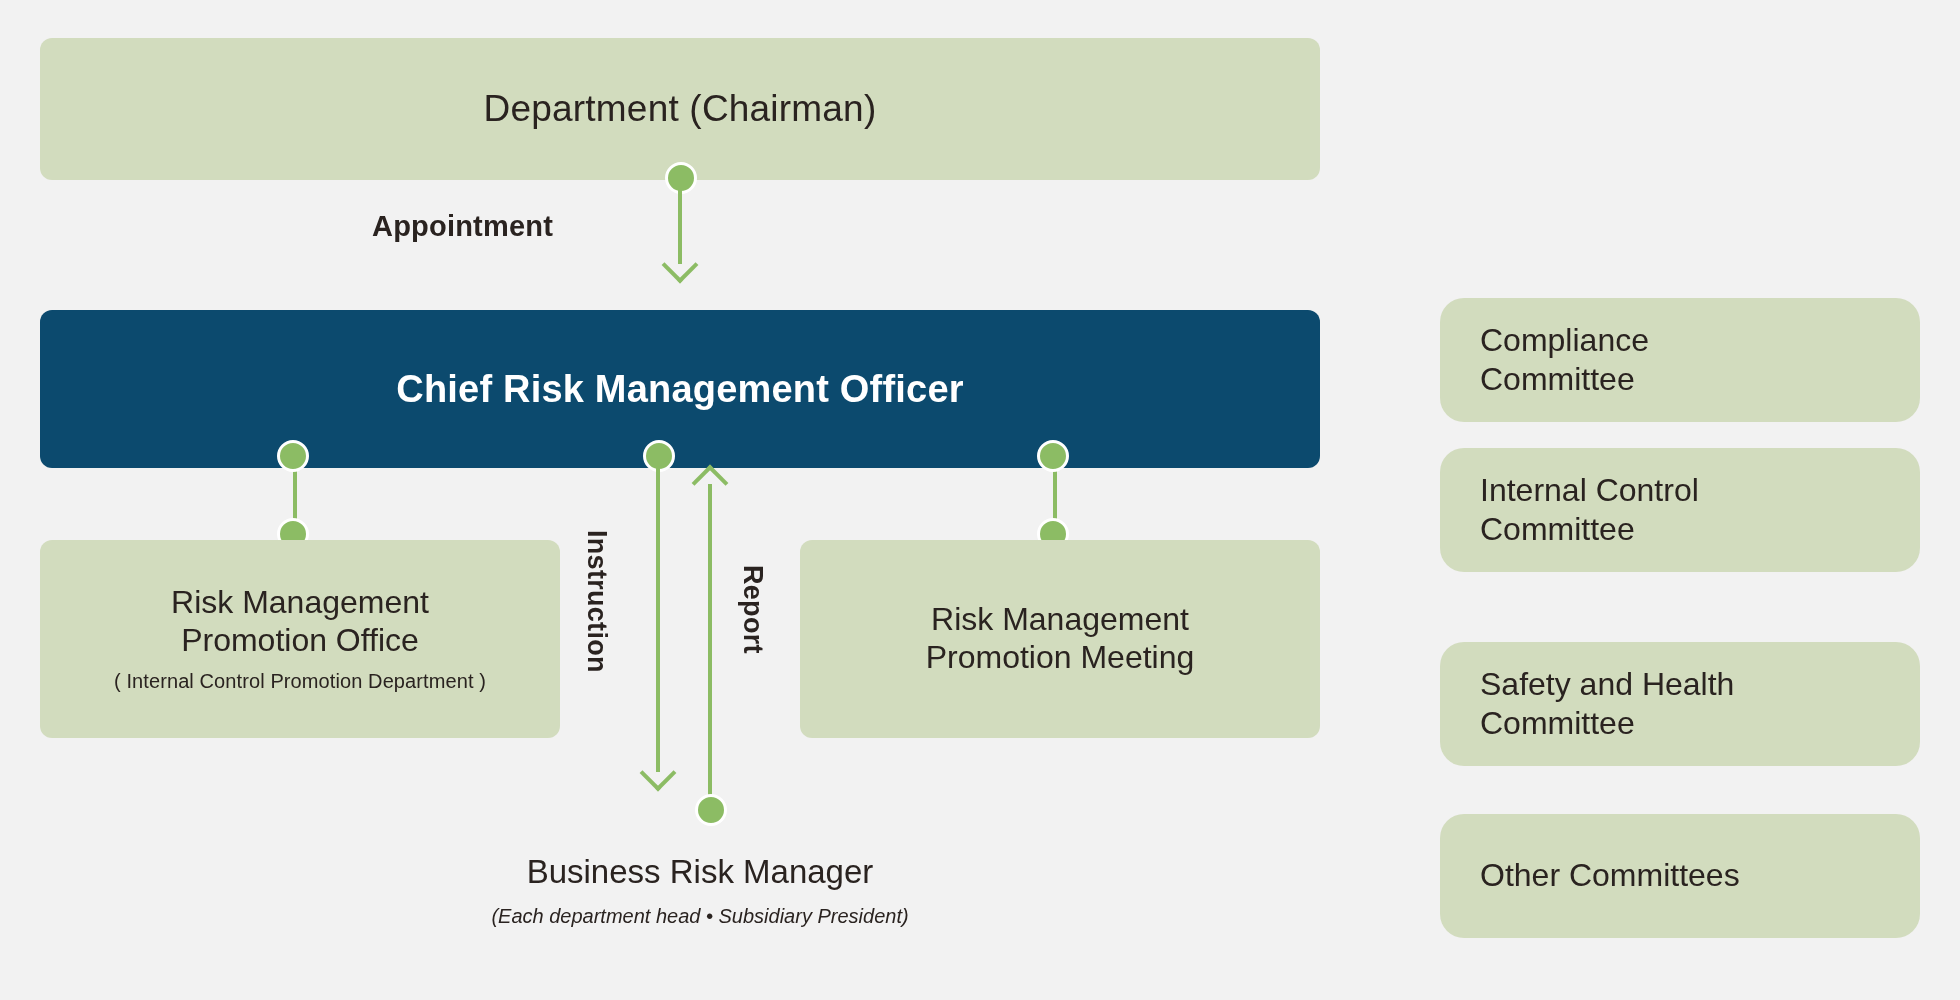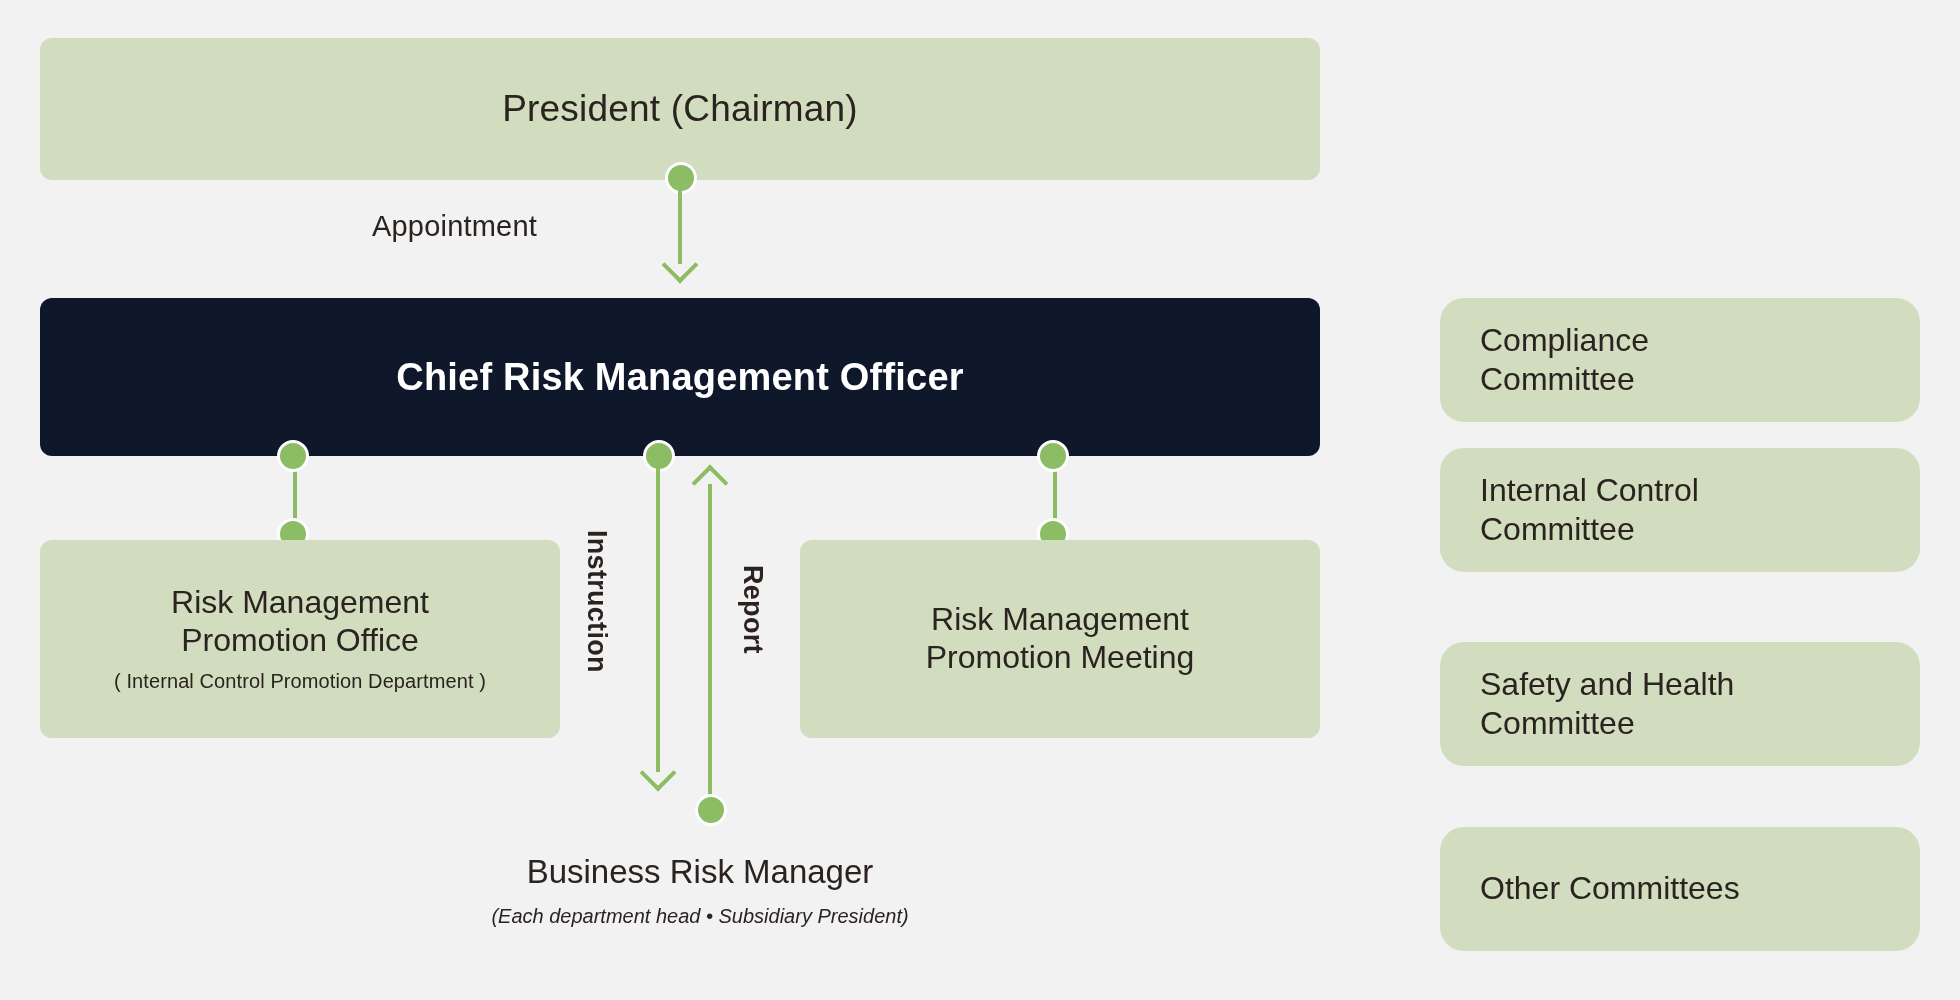--- a/index.html
+++ b/index.html
@@ -27,21 +27,21 @@
     box-sizing: border-box;
     border-radius: 12px;
     display: flex;
     flex-direction: column;
     align-items: center;
     justify-content: center;
     text-align: center;
     line-height: 1.18;
   }
   .box-light { background: #d2dcbe; color: #2a2320; }
-  .box-accent { background: #0f172a; color: #ffffff; }
+  .box-accent { background: #0c4a6e; color: #ffffff; margin-top: 12px; }
 
   
   #president-box {
     left: 40px; top: 38px; width: 1280px; height: 142px;
     font-size: 37px; font-weight: 400; letter-spacing: .2px;
   }
   #cro-box {
     left: 40px; top: 298px; width: 1280px; height: 158px;
     font-size: 38px; font-weight: 700; letter-spacing: .2px;
   }
@@ -148,21 +148,21 @@
     white-space: nowrap;
     transform-origin: 0 0;
     letter-spacing: .3px;
   }
   #label-instruction { left: 612px; top: 530px; transform: rotate(90deg); }
   #label-report { left: 768px; top: 565px; transform: rotate(90deg); }
 
   #label-appointment {
     position: absolute;
     left: 372px; top: 210px;
-    font-size: 29px; font-weight: 400;
+    font-size: 29px; font-weight: 700;
     white-space: nowrap;
     letter-spacing: .2px;
   }
 
   
   #related-committee-heading {
     position: absolute;
     left: 1440px; top: 225px;
     font-size: 33px;
     letter-spacing: .2px;
@@ -178,29 +178,29 @@
     flex-direction: column;
     justify-content: center;
     padding: 0 40px;
     font-size: 32px;
     line-height: 1.22;
     color: #2a2320;
   }
   #committee-box-0 { top: 298px; height: 124px; }
   #committee-box-1 { top: 448px; height: 124px; }
   #committee-box-2 { top: 642px; height: 124px; }
-  #committee-box-3 { top: 814px; height: 124px; margin-top: 13px; }
+  #committee-box-3 { top: 814px; height: 124px; }
 </style>
 </head>
 <body>
 
 <div id="canvas">
 
   <div class="box box-light" id="president-box">
-    <span>President (Chairman)</span>
+    <span>Department (Chairman)</span>
   </div>
 
   <div class="arrow-v" id="arrow-appointment">
     <span class="arrow-dot at-top"></span>
     <span class="shaft"></span>
     <span class="arrow-head-down"></span>
   </div>
   <div id="label-appointment">Appointment</div>
 
   <div class="box box-accent" id="cro-box">

